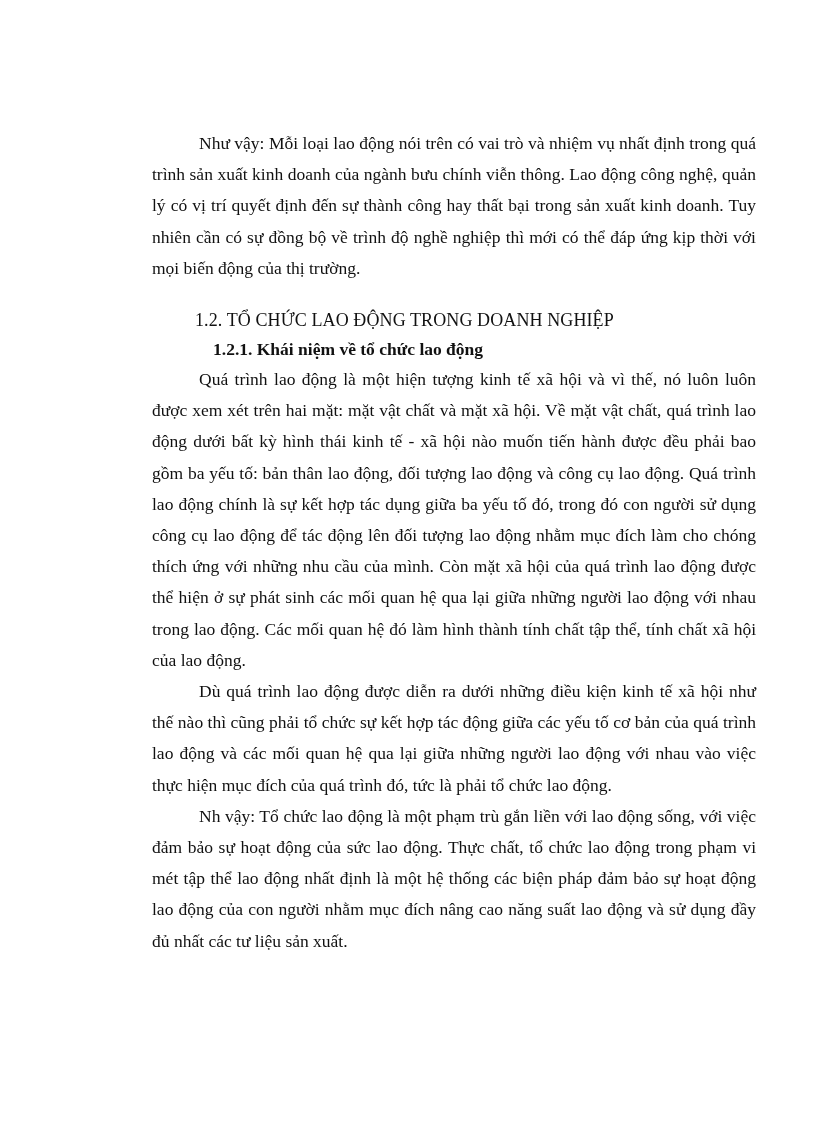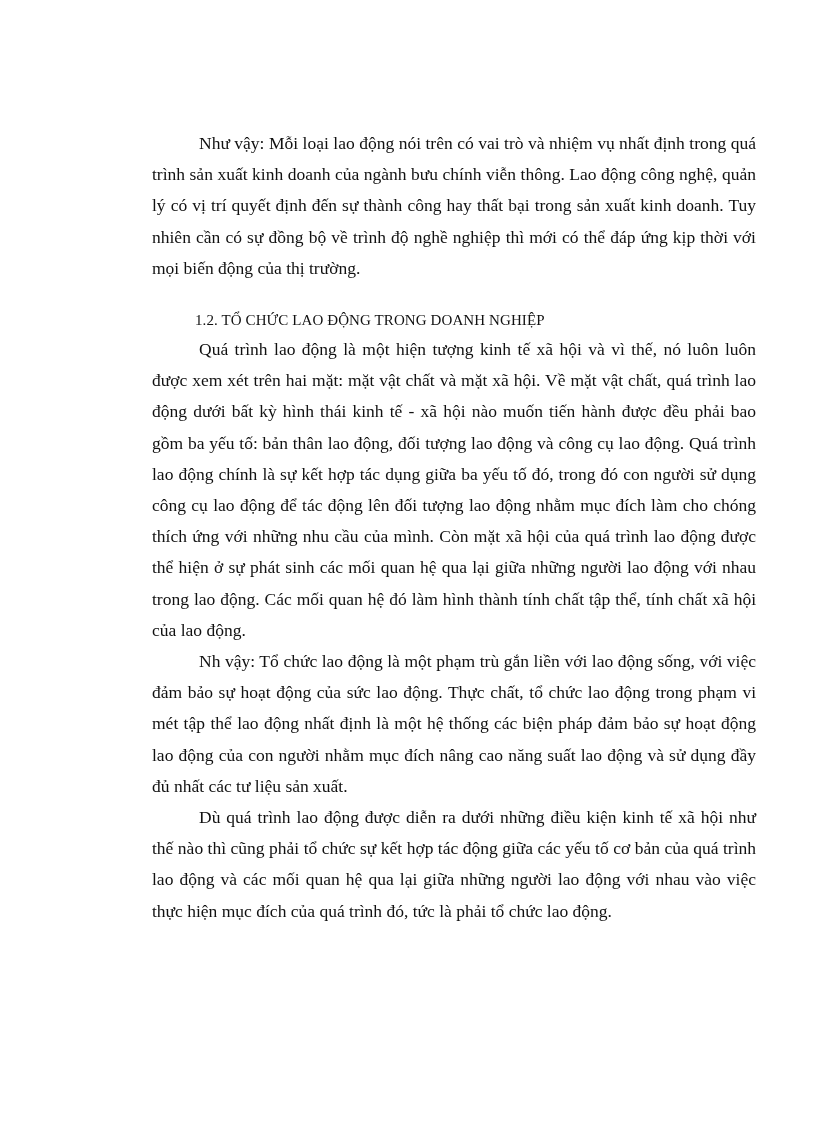--- a/index.html
+++ b/index.html
@@ -3,25 +3,26 @@
 <meta charset="utf-8">
 <style>
   html, body { margin: 0; padding: 0; background: #ffffff; }
   body { width: 816px; height: 1123px; position: relative; overflow: hidden; }
   .page {
     position: absolute; left: 152px; top: 128px; width: 604px;
     font-family: Liberation Serif, serif; font-size: 17.5px; color: #111;
     line-height: 31.2px; text-align: justify;
   }
   .para { margin: 0; text-indent: 47px; }
-  .h2 { margin: 22px 0 0 0; text-indent: 0; font-size: 15px; padding-left: 43px; line-height: 28px; letter-spacing: 0.1px; }
+  .h2 { margin: 22px 0 0 0; text-indent: 0; font-size: 18px; padding-left: 43px; line-height: 28px; letter-spacing: 0.1px; }
   .h3 { margin: 0; font-weight: bold; padding-left: 61px; font-size: 17.5px; line-height: 30px; }
 </style>
 </head>
 <body>
 
 <div class="page">
   <p class="para">Như vậy: Mỗi loại lao động nói trên có vai trò và nhiệm vụ nhất định trong quá trình sản xuất kinh doanh của ngành bưu chính viễn thông. Lao động công nghệ, quản lý có vị trí quyết định đến sự thành công hay thất bại trong sản xuất kinh doanh. Tuy nhiên cần có sự đồng bộ về trình độ nghề nghiệp thì mới có thể đáp ứng kịp thời với mọi biến động của thị trường.</p>
   <p class="h2">1.2. TỔ CHỨC LAO ĐỘNG TRONG DOANH NGHIỆP</p>
+  <p class="h3">1.2.1. Khái niệm về tổ chức lao động</p>
   <p class="para">Quá trình lao động là một hiện tượng kinh tế xã hội và vì thế, nó luôn luôn được xem xét trên hai mặt: mặt vật chất và mặt xã hội. Về mặt vật chất, quá trình lao động dưới bất kỳ hình thái kinh tế - xã hội nào muốn tiến hành được đều phải bao gồm ba yếu tố: bản thân lao động, đối tượng lao động và công cụ lao động. Quá trình lao động chính là sự kết hợp tác dụng giữa ba yếu tố đó, trong đó con người sử dụng công cụ lao động để tác động lên đối tượng lao động nhằm mục đích làm cho chóng thích ứng với những nhu cầu của mình. Còn mặt xã hội của quá trình lao động được thể hiện ở sự phát sinh các mối quan hệ qua lại giữa những người lao động với nhau trong lao động. Các mối quan hệ đó làm hình thành tính chất tập thể, tính chất xã hội của lao động.</p>
+  <p class="para">Dù quá trình lao động được diễn ra dưới những điều kiện kinh tế xã hội như thế nào thì cũng phải tổ chức sự kết hợp tác động giữa các yếu tố cơ bản của quá trình lao động và các mối quan hệ qua lại giữa những người lao động với nhau vào việc thực hiện mục đích của quá trình đó, tức là phải tổ chức lao động.</p>
   <p class="para">Nh vậy: Tổ chức lao động là một phạm trù gắn liền với lao động sống, với việc đảm bảo sự hoạt động của sức lao động. Thực chất, tổ chức lao động trong phạm vi mét tập thể lao động nhất định là một hệ thống các biện pháp đảm bảo sự hoạt động lao động của con người nhằm mục đích nâng cao năng suất lao động và sử dụng đầy đủ nhất các tư liệu sản xuất.</p>
-  <p class="para">Dù quá trình lao động được diễn ra dưới những điều kiện kinh tế xã hội như thế nào thì cũng phải tổ chức sự kết hợp tác động giữa các yếu tố cơ bản của quá trình lao động và các mối quan hệ qua lại giữa những người lao động với nhau vào việc thực hiện mục đích của quá trình đó, tức là phải tổ chức lao động.</p>
 </div>
 
 </body></html>

